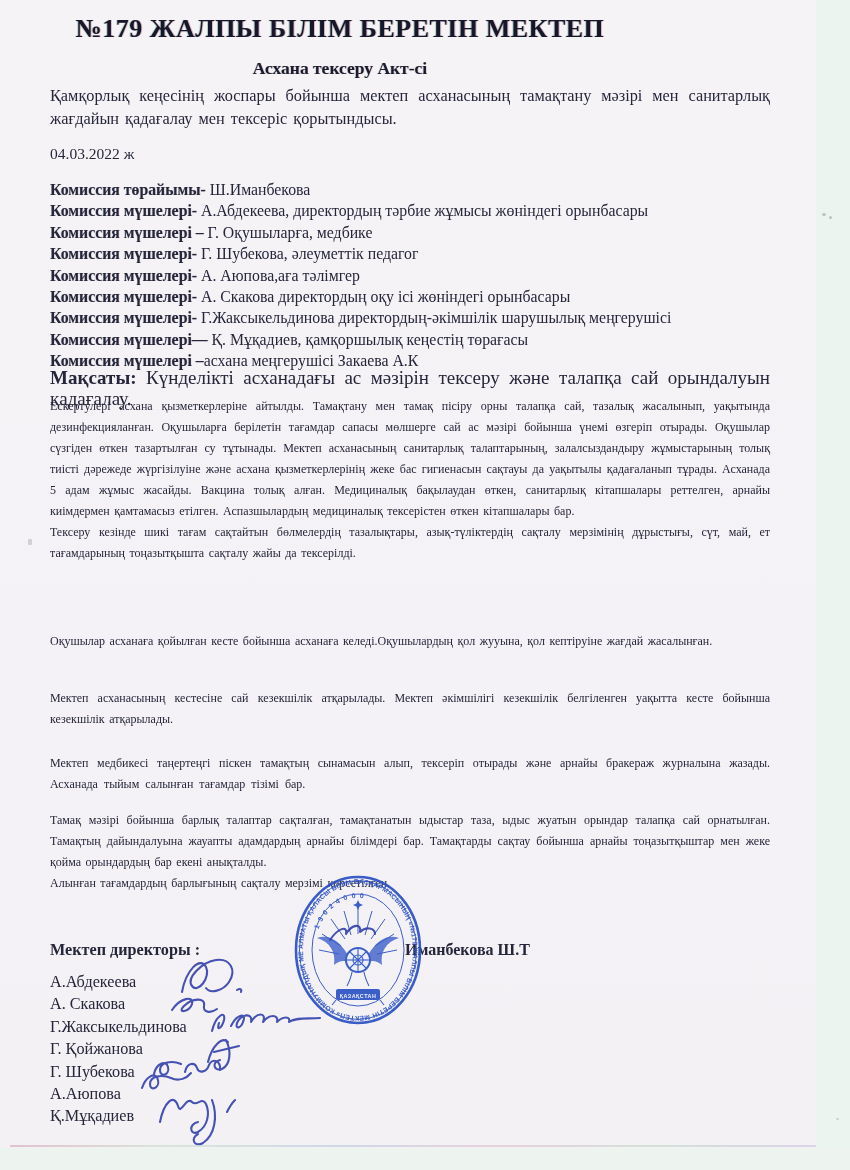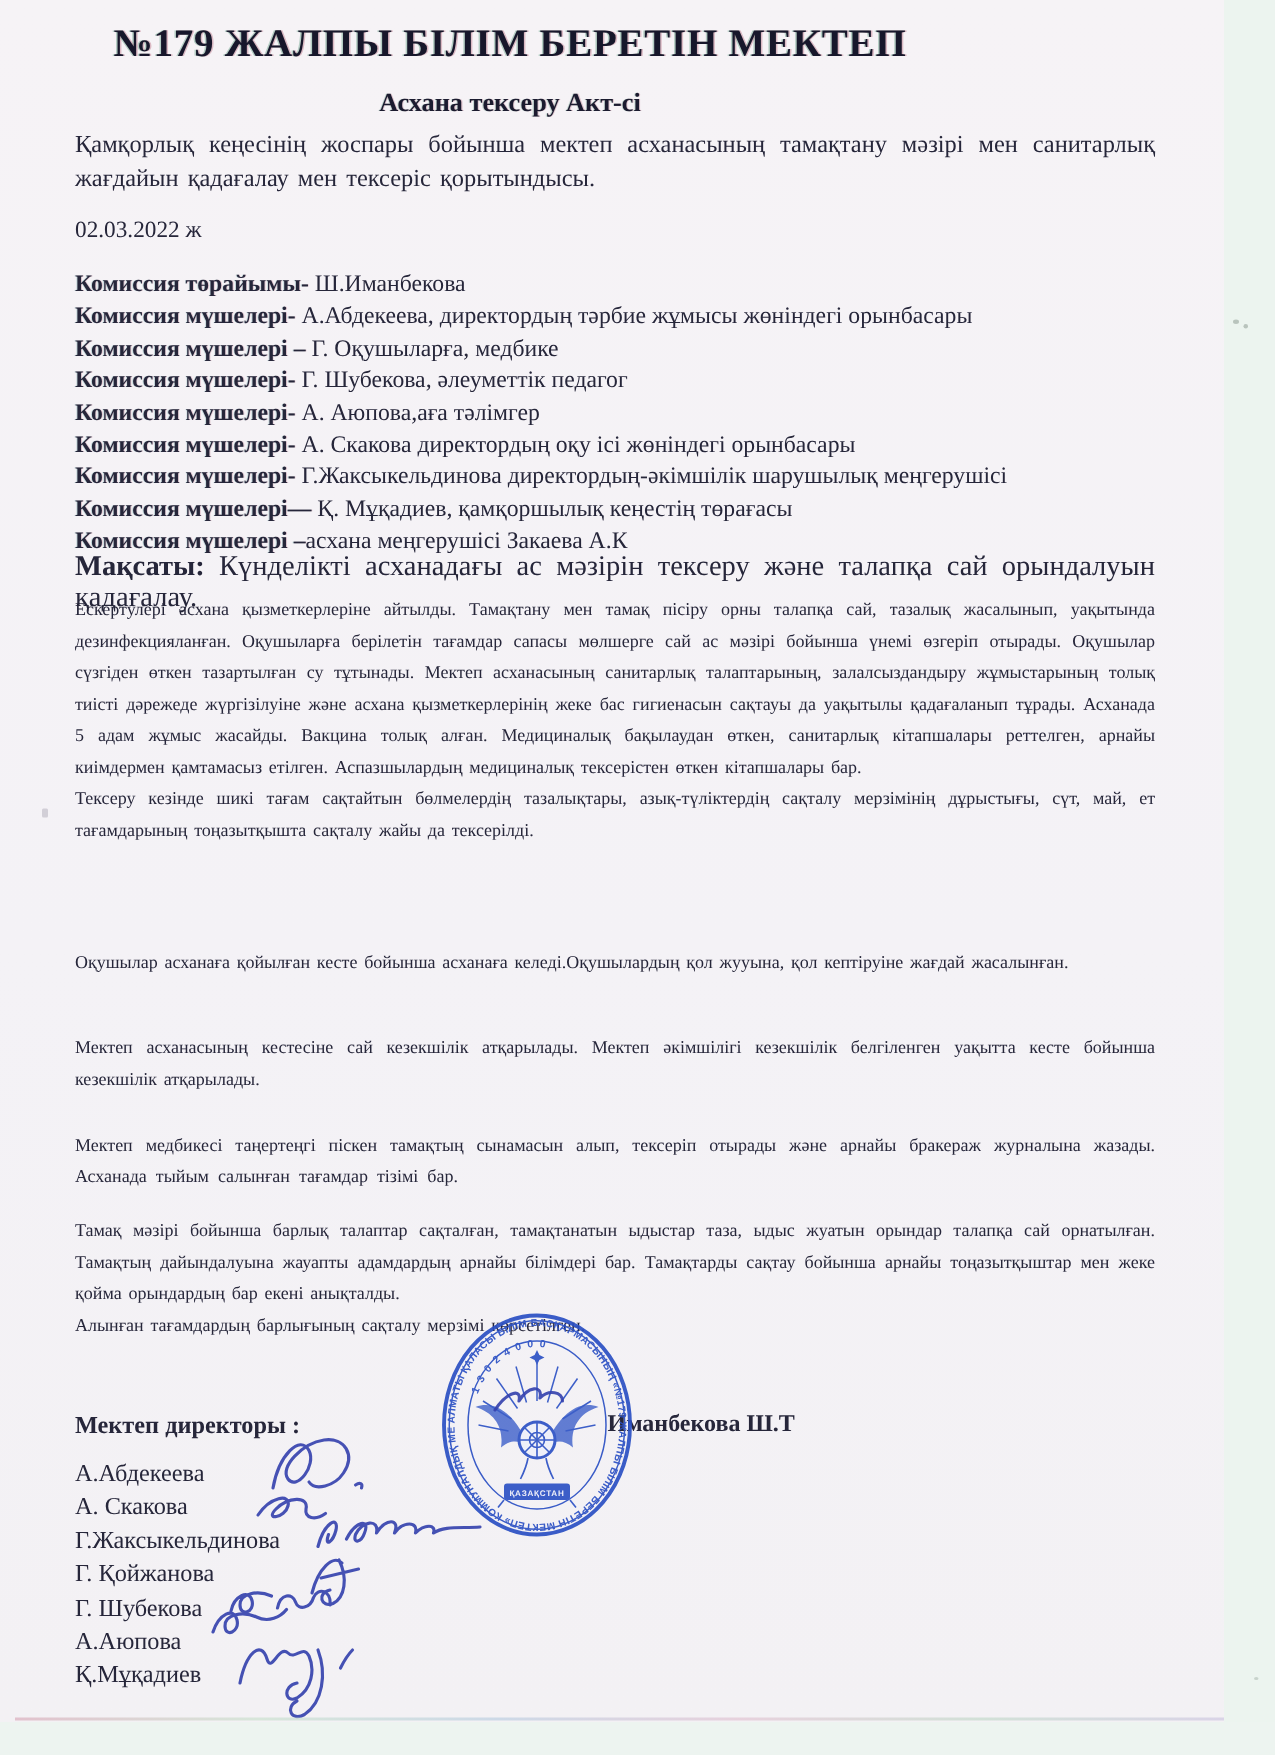--- a/index.html
+++ b/index.html
@@ -45,21 +45,21 @@
 </style>
 </head>
 <body>
 
 <div class="page">
   <div class="paper">
 
     <div class="abs title doc-text">№179 ЖАЛПЫ БІЛІМ БЕРЕТІН МЕКТЕП</div>
     <div class="abs subtitle doc-text">Асхана тексеру Акт-сі</div>
     <div class="abs intro doc-text">Қамқорлық кеңесінің жоспары бойынша мектеп асханасының тамақтану мәзірі мен санитарлық жағдайын қадағалау мен тексеріс қорытындысы.</div>
-    <div class="abs date doc-text">02.03.2022 ж</div>
+    <div class="abs date doc-text">04.03.2022 ж</div>
 
     <div class="abs commission doc-text">
       <div><span class="lbl">Комиссия төрайымы-</span><span>  Ш.Иманбекова</span></div>
       <div><span class="lbl">Комиссия мүшелері-</span><span>  А.Абдекеева, директордың тәрбие жұмысы жөніндегі орынбасары</span></div>
       <div><span class="lbl">Комиссия мүшелері –</span><span> Г. Оқушыларға, медбике</span></div>
       <div><span class="lbl">Комиссия мүшелері-</span><span> Г. Шубекова, әлеуметтік педагог</span></div>
       <div><span class="lbl">Комиссия мүшелері-</span><span>  А. Аюпова,аға тәлімгер</span></div>
       <div><span class="lbl">Комиссия мүшелері-</span><span> А. Скакова  директордың оқу ісі жөніндегі орынбасары</span></div>
       <div><span class="lbl">Комиссия мүшелері-</span><span> Г.Жаксыкельдинова директордың-әкімшілік шарушылық меңгерушісі</span></div>
       <div><span class="lbl">Комиссия мүшелері—</span><span>  Қ. Мұқадиев, қамқоршылық кеңестің төрағасы</span></div>

